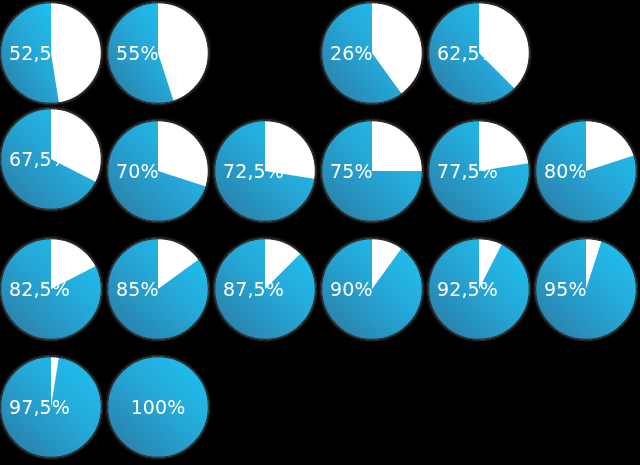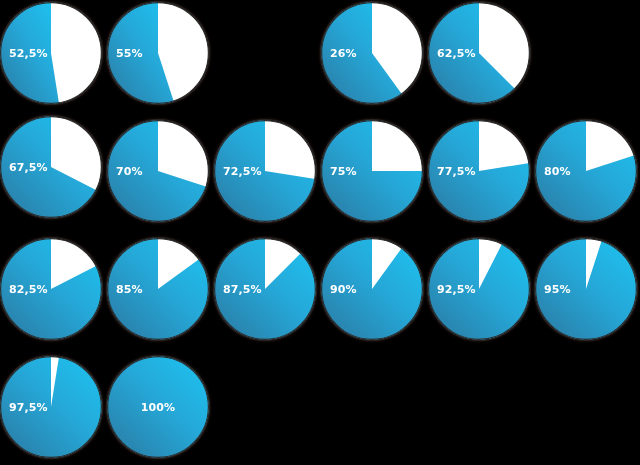--- a/index.html
+++ b/index.html
@@ -47,22 +47,22 @@
     left: 0;
     top: 0;
     width: 102px;
     height: 102px;
     display: flex;
     align-items: center;
     justify-content: flex-start;
     box-sizing: border-box;
     padding-left: 9px;
     color: #ffffff;
-    font-size: 11px;
-    font-weight: 700;
+    font-size: 19px;
+    font-weight: 400;
     letter-spacing: 0.1px;
     line-height: 1;
     pointer-events: none;
     white-space: nowrap;
   }
   .pie-label.center {
     justify-content: center;
     padding-left: 0;
   }
 </style>
@@ -131,21 +131,21 @@
               <stop offset="100%" stop-color="#2a7fa8"></stop>
             </linearGradient>
           </defs>
           <circle cx="51" cy="51" r="50.5" fill="#ffffff"></circle>
           <path d="M 51 51 L 51.000 0.000 A 51 51 0 1 0 87.062 87.062 Z" fill="url(#grad4)"></path>
           <circle cx="51" cy="51" r="50.4" fill="none" stroke="#2b2b2b" stroke-width="1.2"></circle>
         </svg>
       </div>
       <div class="pie-label">62,5%</div>
     </div>
-    <div class="pie-cell" style="left: 0px; top: 116px;">
+    <div class="pie-cell" style="left: 0px; top: 108px;">
       <div class="pie-disc">
         <svg viewBox="0 0 102 102" xmlns="http://www.w3.org/2000/svg">
           <defs>
             <linearGradient id="grad6" x1="0.92" y1="0.06" x2="0.10" y2="0.94">
               <stop offset="0%" stop-color="#1ec0ee"></stop>
               <stop offset="45%" stop-color="#25a8d8"></stop>
               <stop offset="100%" stop-color="#2a7fa8"></stop>
             </linearGradient>
           </defs>
           <circle cx="51" cy="51" r="50.5" fill="#ffffff"></circle>

